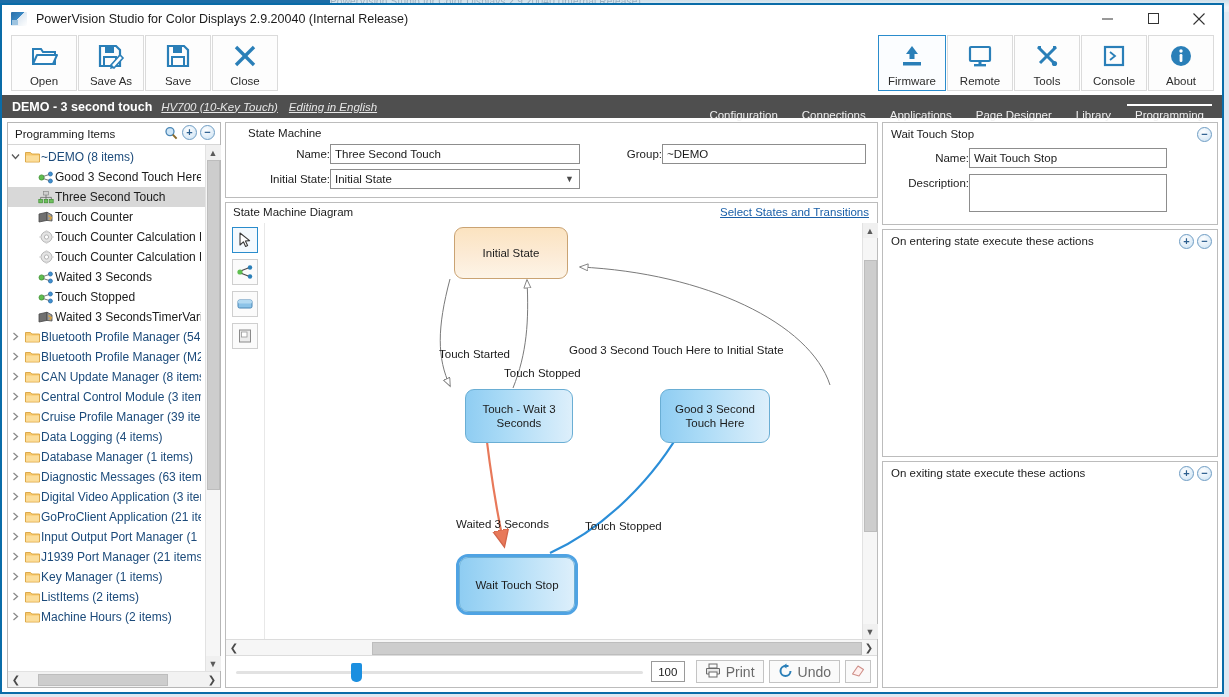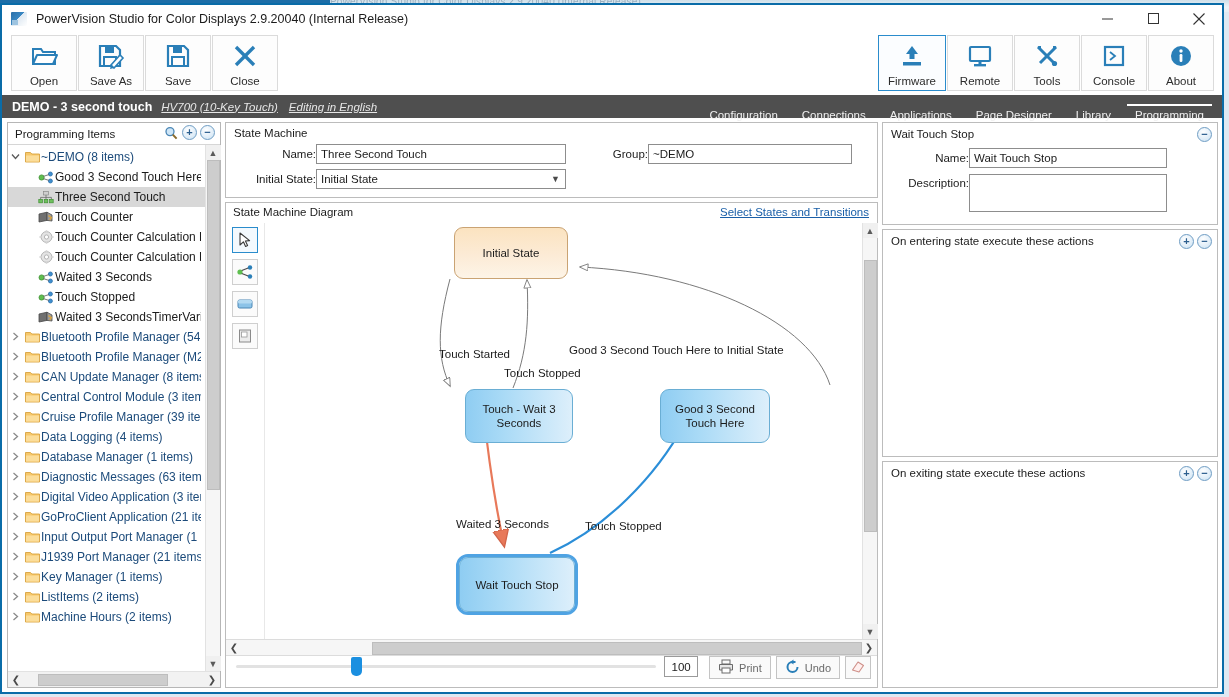--- a/index.html
+++ b/index.html
@@ -168,21 +168,21 @@
   #tree-hthumb { position:absolute; left:14px; top:1px; height:12px; width:130px; background:#cdcdcd; border:1px solid #bdbdbd;}
 
   
   #center { flex: 1 1 auto; display:flex; flex-direction:column; min-width:0; gap:4px; }
 
   .groupbox {
     border: 1px solid #bcbcbc; background:#ffffff; position:relative;
   }
   .gb-title { font-size:11.5px; color:#1b1b1b; padding: 4px 0 0 8px; }
 
-  #sm-props { flex: 0 0 76px; padding-bottom:4px; }
+  #sm-props { flex: 0 0 76px; padding-bottom:4px;padding-left:14px; }
   .frow { display:flex; align-items:center; margin-top:5px; }
   .flabel { font-size:11.5px; color:#1b1b1b; text-align:right; }
   .tbox {
     border:1px solid #8d8d8d; background:#ffffff; height:20px;
     font-size:11.5px; color:#1b1b1b; display:flex; align-items:center;
     padding-left:4px; overflow:hidden;
   }
   .combo { position:relative; }
   .combo .caret {
     position:absolute; right:5px; top:0; height:18px; display:flex; align-items:center;
@@ -239,38 +239,38 @@
   #canvas-vthumb { width:13px; background:#cdcdcd; border:1px solid #bdbdbd; }
 
   #canvas-hbar {
     height:16px; flex:0 0 16px; background:#f6f6f6; border-top:1px solid #dcdcdc;
     display:flex; align-items:center;
   }
   #canvas-htrack { flex:1 1 auto; height:14px; position:relative; }
   #canvas-hthumb { position:absolute; left:130px; top:1px; height:13px; width:490px; background:#cdcdcd; border:1px solid #bdbdbd;}
 
   #zoom-bar {
-    height:32px; flex:0 0 32px; display:flex; align-items:flex-start; position:relative;
+    height:32px; flex:0 0 32px; display:flex; align-items:center; position:relative;
     border-top:1px solid #dcdcdc; background:#ffffff; padding:0 6px;
   }
   #zoom-slider { position:relative; height:20px; flex:1 1 auto; margin: 0 8px 0 4px; display:flex; align-items:center;}
   #zoom-track { position:absolute; left:0; right:0; top:9px; height:3px; background:#e2e2e2; border-radius:2px; }
   #zoom-thumb {
     position:absolute; left:115px; top:1px; width:11px; height:19px;
     background:#1b8fe0; border-radius:2px 2px 5px 5px;
   }
   #zoom-val {
     width:34px; height:21px; border:1px solid #9a9a9a; background:#fff;
     font-size:11.5px; display:flex; align-items:center; justify-content:center; color:#1b1b1b;
     flex:0 0 34px; margin-right:6px;
   }
   .bbtn {
     height:23px; min-width:56px; border:1px solid #c4c4c4; background:#fafafa;
     display:flex; align-items:center; justify-content:center; gap:5px;
-    font-size:11px; color:#6a6a6a; padding: 0 8px; margin-left:5px;
+    font-size:14px; color:#6a6a6a; padding: 0 8px; margin-left:5px;
   }
   .bbtn.iconly { min-width:26px; padding:0; }
 
   
   #right { width:336px; flex:0 0 336px; display:flex; flex-direction:column; gap:4px; min-height:0; }
   #state-props { flex: 0 0 103px; position:relative; }
   #enter-actions { flex: 1 1 50%; position:relative; }
   #exit-actions { flex: 1 1 50%; position:relative; }
   .panel-head { font-size:11.5px; color:#1b1b1b; padding: 5px 0 0 8px; }
   .panel-tools { position:absolute; right:5px; top:4px; display:flex; gap:3px; }

